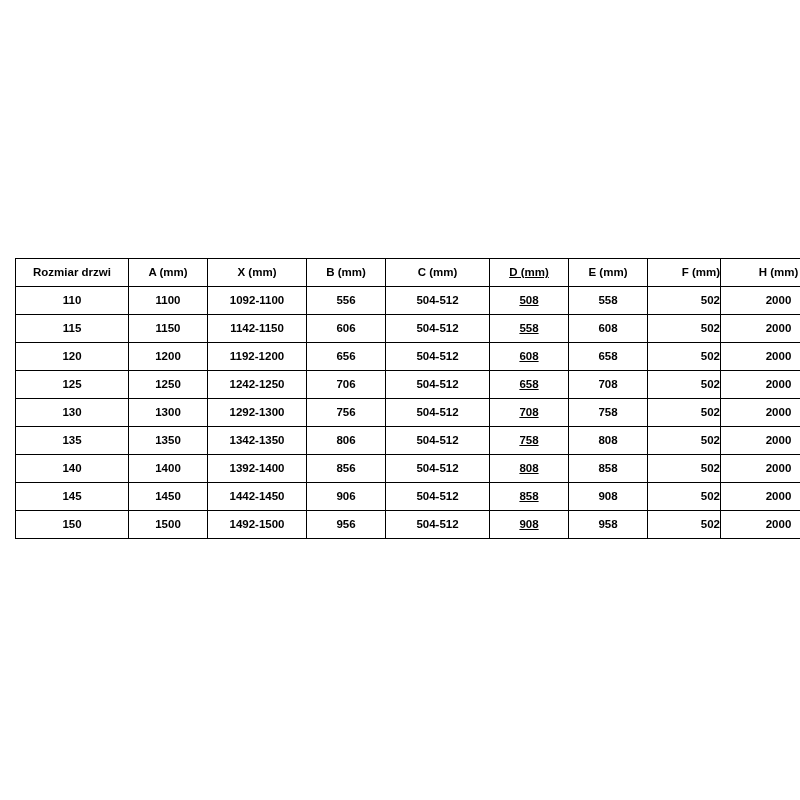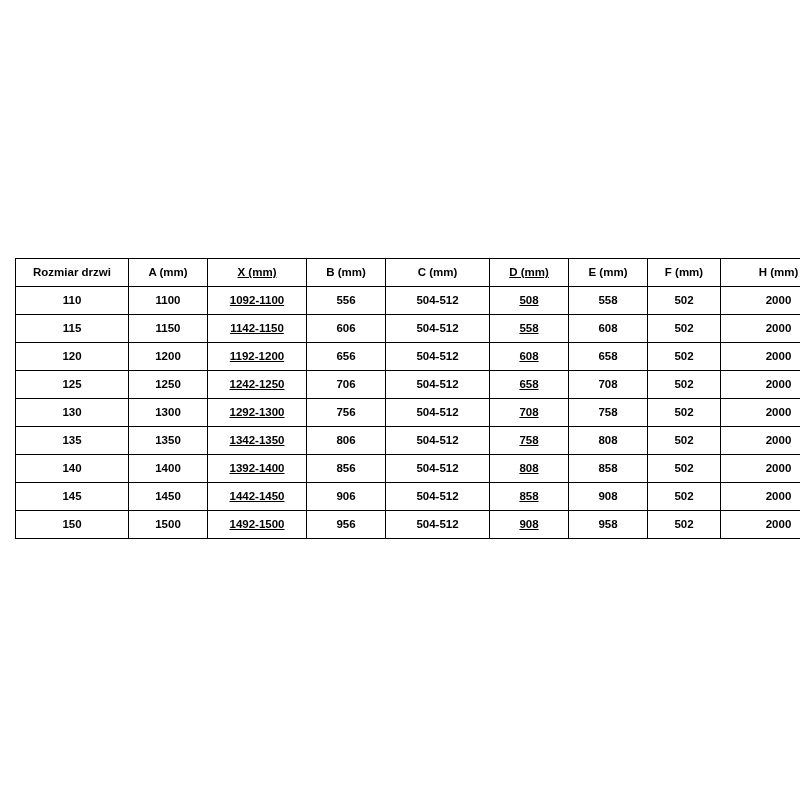--- a/index.html
+++ b/index.html
@@ -41,31 +41,31 @@
     font-weight: bold;
   }
   table.spec-table td {
     font-weight: bold;
   }
   table.spec-table th.col-0,
   table.spec-table td.col-0 { width: 112px; }
   table.spec-table th.col-1,
   table.spec-table td.col-1 { width: 78px; margin-left: 7px; }
   table.spec-table th.col-2,
-  table.spec-table td.col-2 { width: 98px; text-decoration: underline; }
+  table.spec-table td.col-2 { width: 98px; }
   table.spec-table th.col-3,
   table.spec-table td.col-3 { width: 78px; }
   table.spec-table th.col-4,
   table.spec-table td.col-4 { width: 103px; margin-top: 9px; }
   table.spec-table th.col-5,
   table.spec-table td.col-5 { width: 78px; text-decoration: underline; }
   table.spec-table th.col-6,
   table.spec-table td.col-6 { width: 78px; text-align: center; }
   table.spec-table th.col-7,
-  table.spec-table td.col-7 { width: 72px; }
+  table.spec-table td.col-7 { width: 72px; text-align: right; }
   table.spec-table th.col-8,
   table.spec-table td.col-8 { width: 73px; padding-left: 21px; }
 </style>
 </head>
 <body>
 
 <div id="spec-table-wrap">
   <table class="spec-table">
     <thead>
       <tr>

